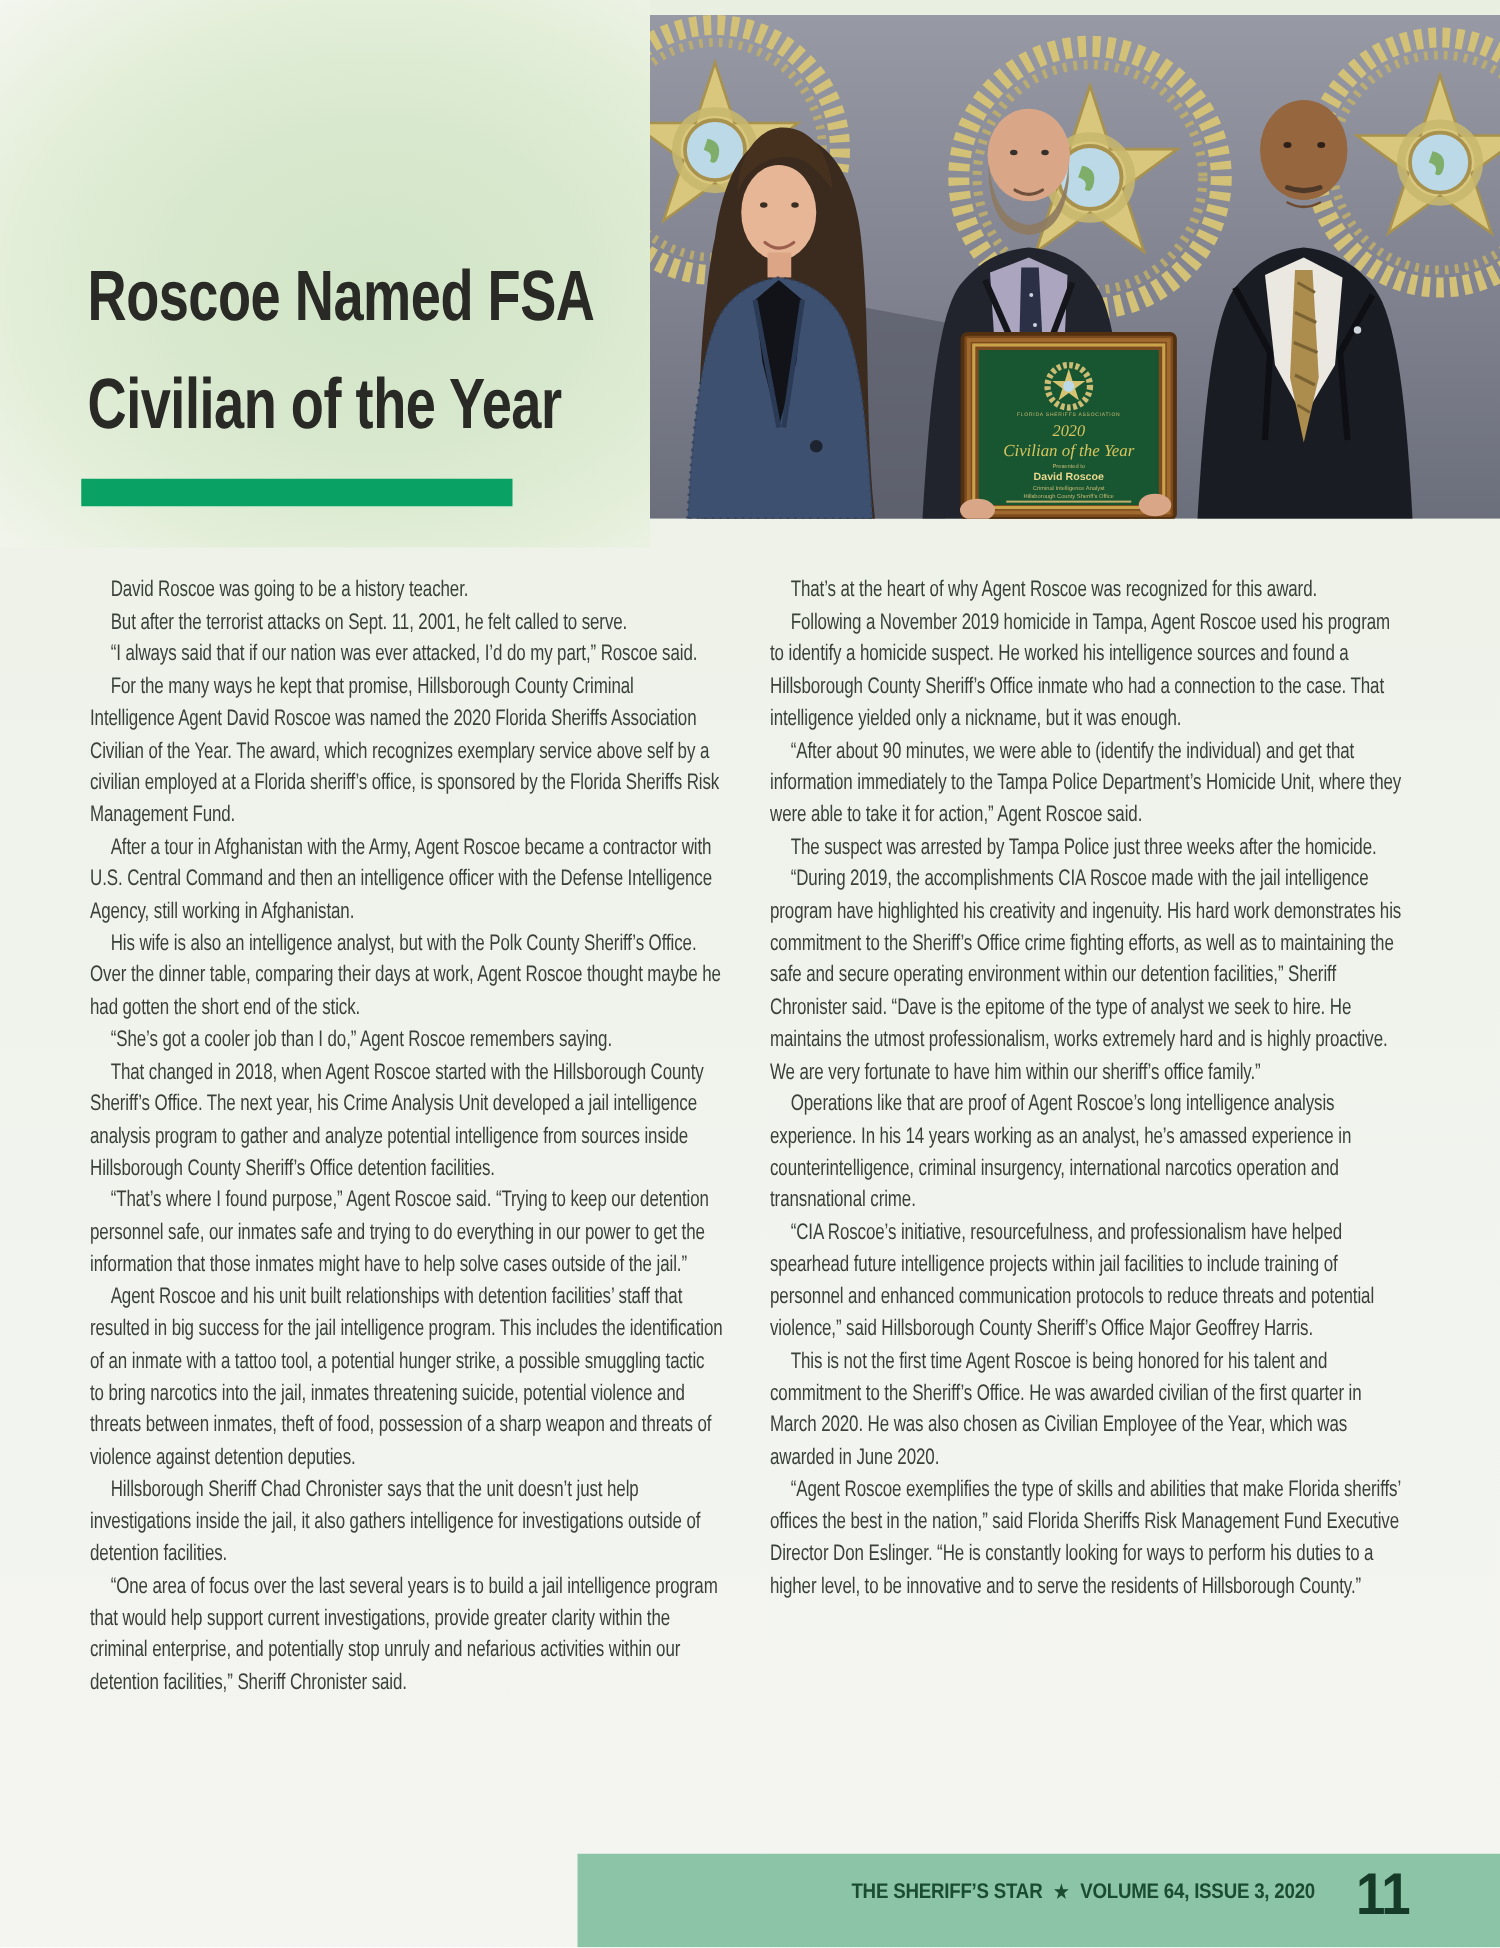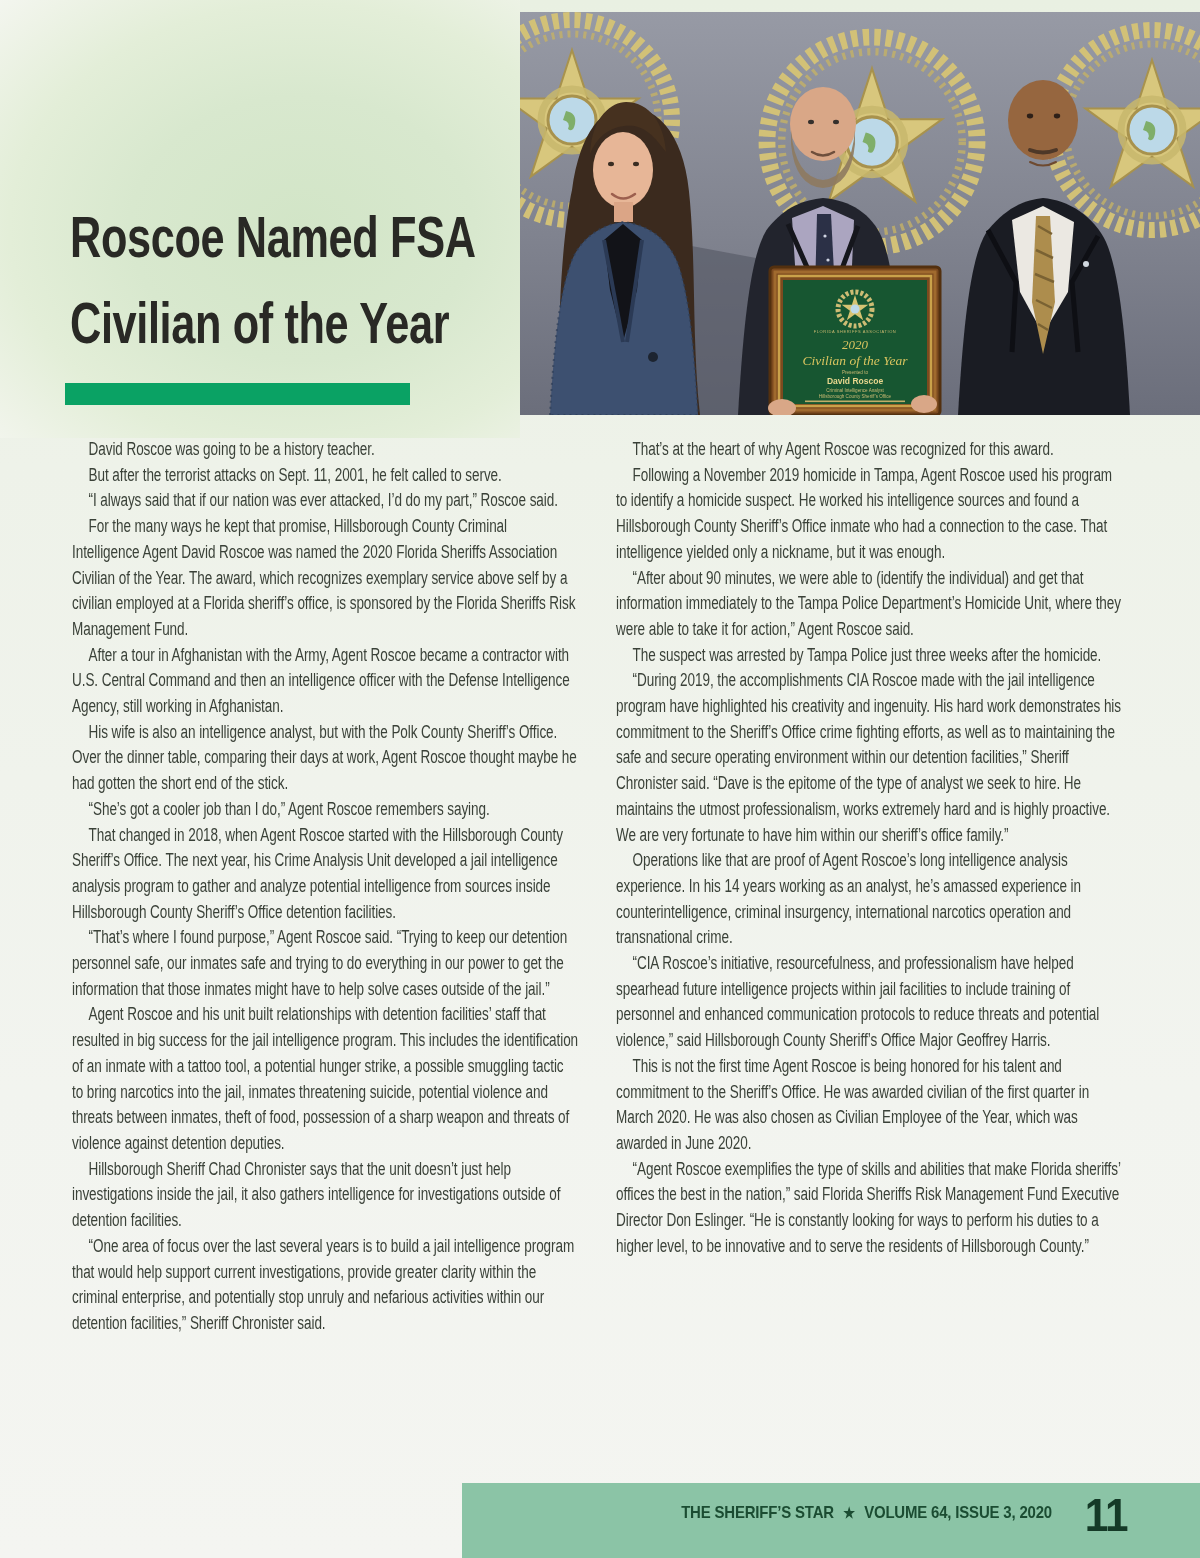--- a/index.html
+++ b/index.html
@@ -15,21 +15,21 @@
   }
   .title{position:absolute;left:70px;top:194px;color:#29292500;}
   .title-line{
     font-size:57px;font-weight:bold;line-height:86px;color:#292925;
     white-space:nowrap;transform:scaleX(0.76);transform-origin:0 0;
     letter-spacing:-0.5px;
   }
   .accent-bar{position:absolute;left:65px;top:383px;width:345px;height:22px;background:#0aa264;}
   .photo{position:absolute;left:520px;top:12px;width:680px;height:403px;}
   .photo svg{display:block;}
-  .col{position:absolute;top:437px;color:#3a4138;}
+  .col{position:absolute;top:459px;color:#3a4138;}
   .col-left{left:72px;width:506px;}
   .col-right{left:616px;width:507px;}
   .squeeze{width:133%;transform:scaleX(0.752);transform-origin:0 0;}
   .para{
     margin:0;text-indent:22px;font-size:18px;line-height:25.7px;
     letter-spacing:-0.1px;color:#3a4138;
   }
   .footer-bar{position:absolute;left:462px;top:1483px;width:738px;height:75px;background:#8bc4a6;}
   .footer-line{
     position:absolute;top:1503px;left:462px;right:148px;text-align:right;

